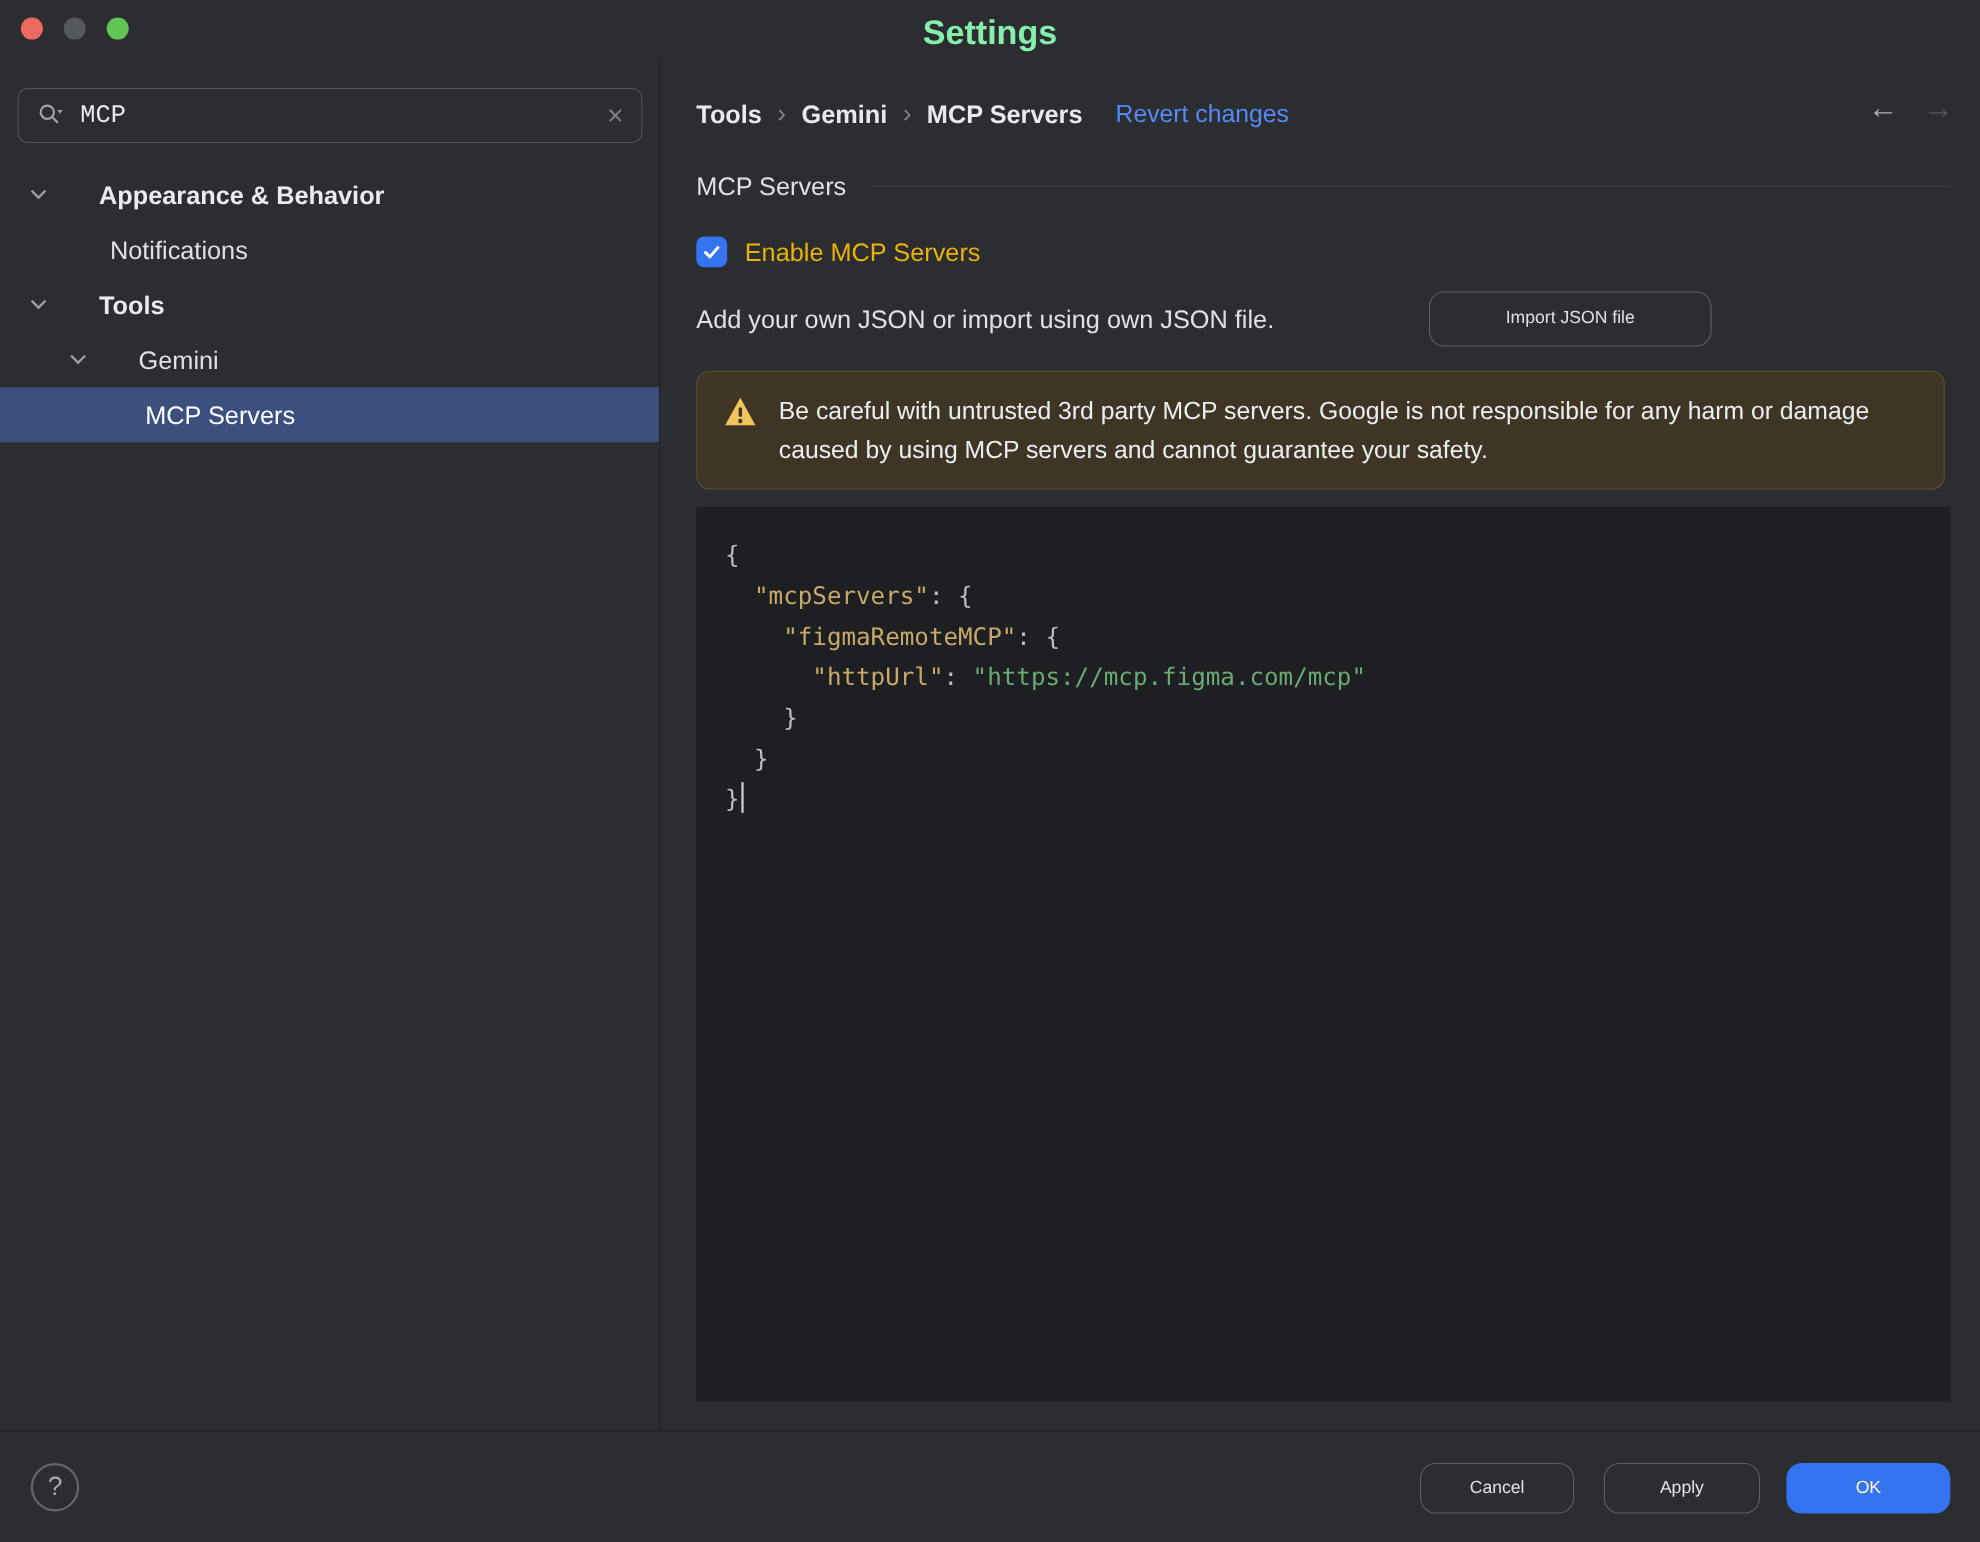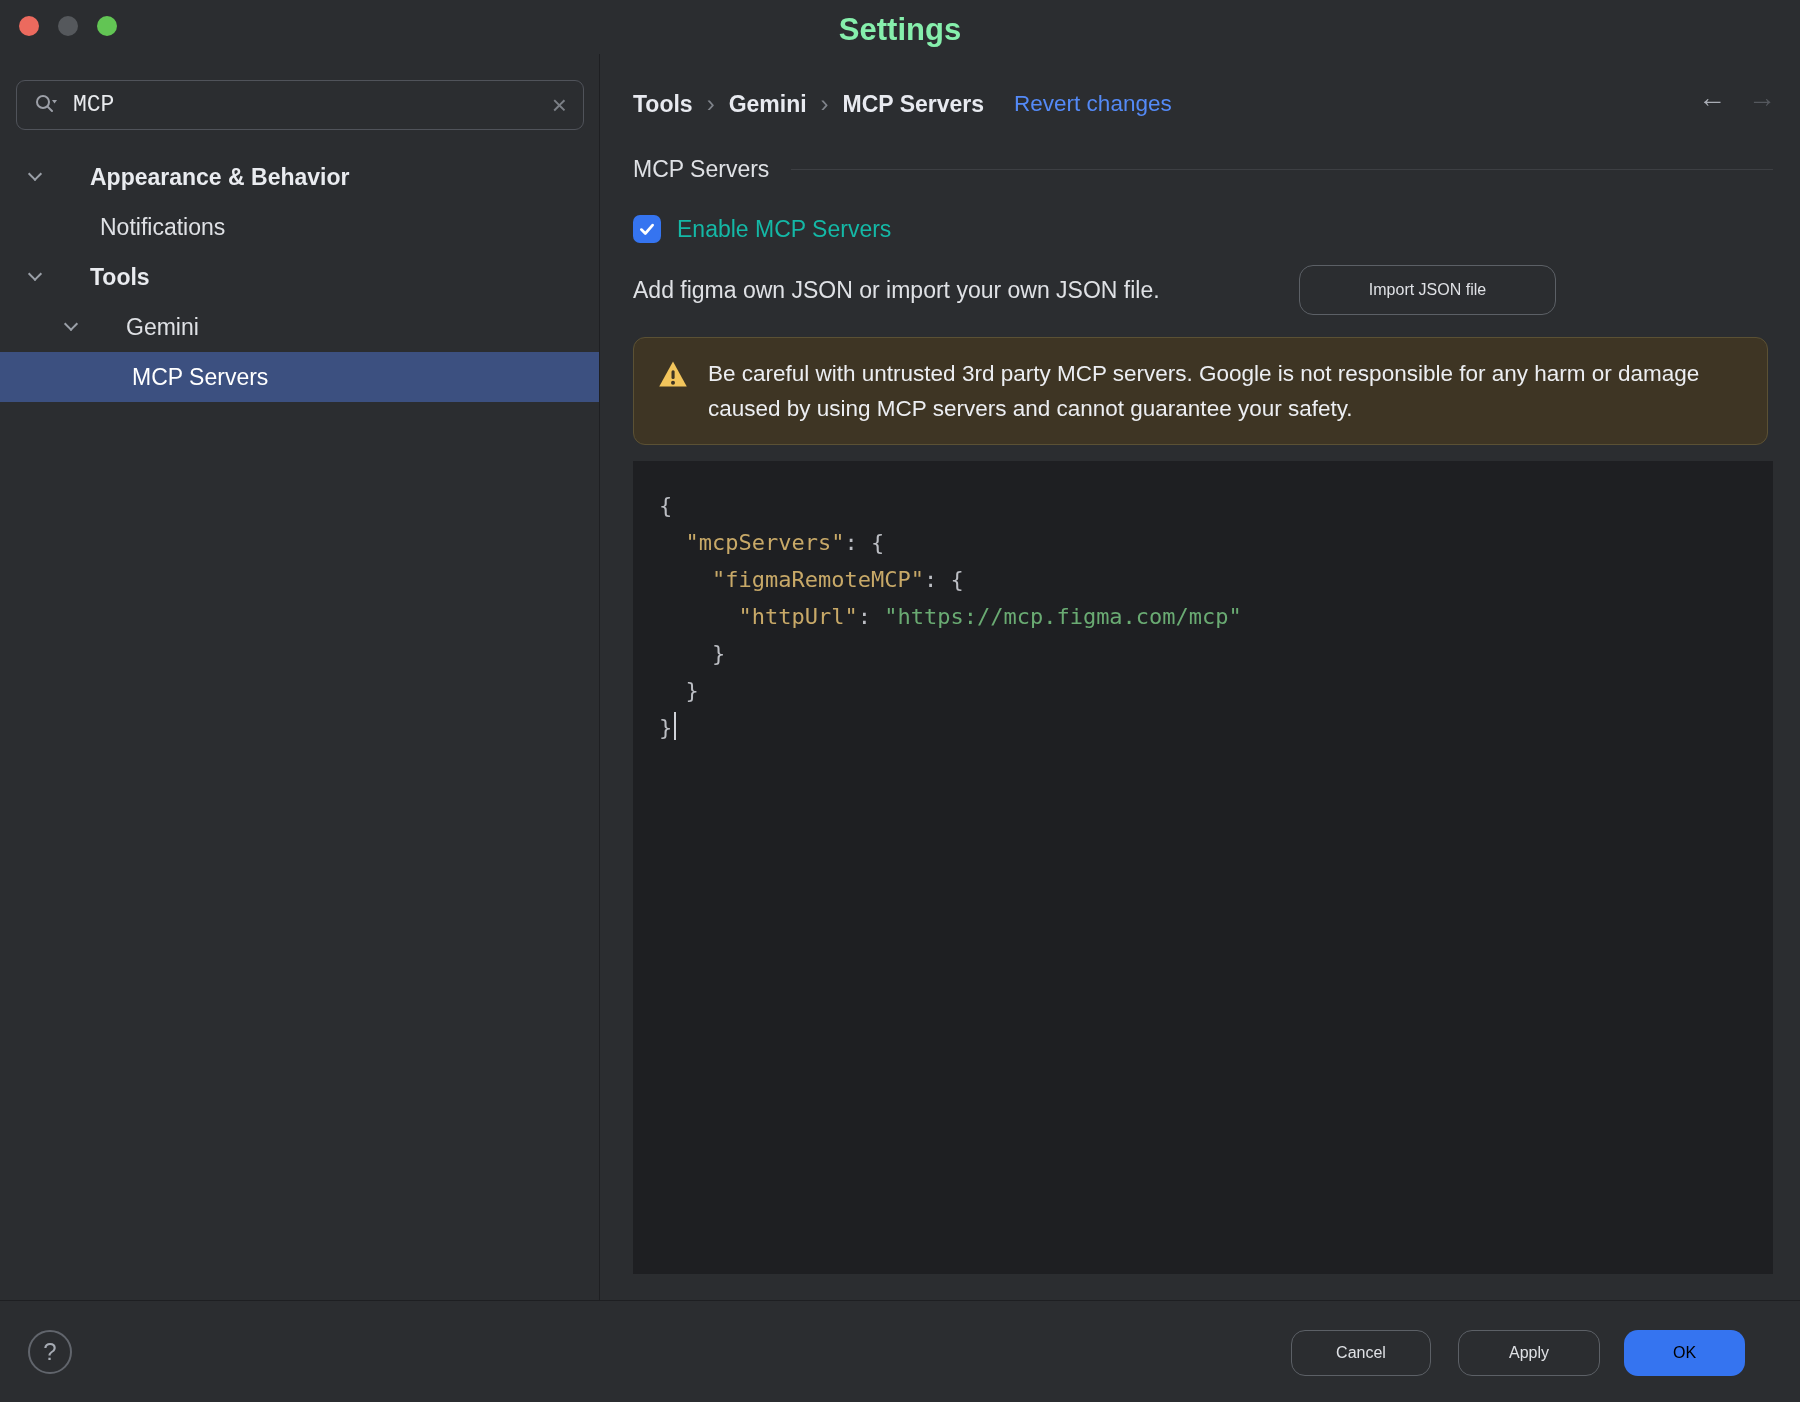--- a/index.html
+++ b/index.html
@@ -36,21 +36,21 @@
   .nav-arrow { position:absolute; top:30px; font-size:28px; line-height:1; }
   .nav-arrow.back { right:74px; color:#a9adb5; }
   .nav-arrow.fwd { right:24px; color:#55585e; }
 
   .section-header { position:absolute; top:100px; left:32px; right:27px; height:30px; display:flex; align-items:center; }
   .section-title { font-size:23px; color:#dfe1e5; white-space:nowrap; }
   .section-line { flex:1; height:1px; background:#3d3f43; margin-left:22px; }
 
   .enable-row { position:absolute; top:158px; left:32px; height:34px; display:flex; align-items:center; }
   .checkbox { width:28px; height:28px; border-radius:7px; background:#3574f0; display:flex; align-items:center; justify-content:center; flex:none; cursor:pointer; }
-  .enable-label { margin-left:16px; font-size:23px; color:#14b8a6; }
+  .enable-label { margin-left:16px; font-size:23px; color:#eab308; }
 
   .import-row { position:absolute; top:211px; left:32px; right:27px; height:50px; }
   .import-text { font-size:23px; color:#dfe1e5; line-height:50px; }
   .btn { font-family:"Liberation Sans", sans-serif; font-size:16px; color:#dfe1e5; background:transparent; border:1px solid #5c6066; border-radius:14px; cursor:pointer; }
   .import-btn { position:absolute; left:666px; top:0; width:257px; height:50px; }
 
   .warning-banner { position:absolute; top:283px; left:32px; right:32px; min-height:106px; background:#3e3524; border:1px solid #5b5134; border-radius:12px; padding:18px 24px; display:flex; gap:20px; align-items:flex-start; }
   .warn-icon { flex:none; margin-top:4px; }
   .warn-text { font-size:22.5px; line-height:35px; color:#eceef2; }
 
@@ -61,21 +61,21 @@
   .tok-key { color:#c8a968; }
   .tok-string { color:#6aab73; }
   .cursor { display:inline-block; width:2px; height:28px; background:#cfd2d8; vertical-align:-5px; margin-left:2px; }
 
   
   .footer { position:absolute; left:0; right:0; bottom:0; height:102px; border-top:1px solid #1e1f22; background:#2b2d30; }
   .help { position:absolute; left:28px; top:29px; width:44px; height:44px; border:2px solid #61656c; border-radius:50%; color:#a6abb3; font-size:24px; display:flex; align-items:center; justify-content:center; cursor:pointer; }
   .footer .btn { position:absolute; top:29px; height:46px; }
   .btn-cancel { left:1291px; width:140px; }
   .btn-apply { left:1458px; width:142px; }
-  .btn-ok { left:1624px; width:121px; background:#3574f0; border:none; color:#000000; }
+  .btn-ok { left:1624px; width:149px; background:#3574f0; border:none; color:#fef9c3; }
 </style>
 </head>
 <body>
 
 <div class="window">
 
   <div class="titlebar">
     <span class="traffic light-red"></span>
     <span class="traffic light-gray"></span>
     <span class="traffic light-green"></span>
@@ -136,21 +136,21 @@
     <div class="enable-row">
       <span class="checkbox">
         <svg viewBox="0 0 16 16" width="18" height="18">
           <path d="M3 8.5 L6.5 12 L13 4.5" fill="none" stroke="#ffffff" stroke-width="2.4" stroke-linecap="round" stroke-linejoin="round"></path>
         </svg>
       </span>
       <span class="enable-label">Enable MCP Servers</span>
     </div>
 
     <div class="import-row">
-      <span class="import-text">Add figma own JSON or import your own JSON file.</span>
+      <span class="import-text">Add your own JSON or import using own JSON file.</span>
       <button class="btn import-btn">Import JSON file</button>
     </div>
 
     <div class="warning-banner">
       <svg class="warn-icon" viewBox="0 0 24 22" width="30" height="28">
         <path d="M12 1 L23 21 L1 21 Z" fill="#f2c55c"></path>
         <rect x="10.8" y="8" width="2.5" height="7" rx="1.2" fill="#3e3524"></rect>
         <circle cx="12" cy="18" r="1.6" fill="#3e3524"></circle>
       </svg>
       <span class="warn-text">Be careful with untrusted 3rd party MCP servers. Google is not responsible for any harm or damage caused by using MCP servers and cannot guarantee your safety.</span>

